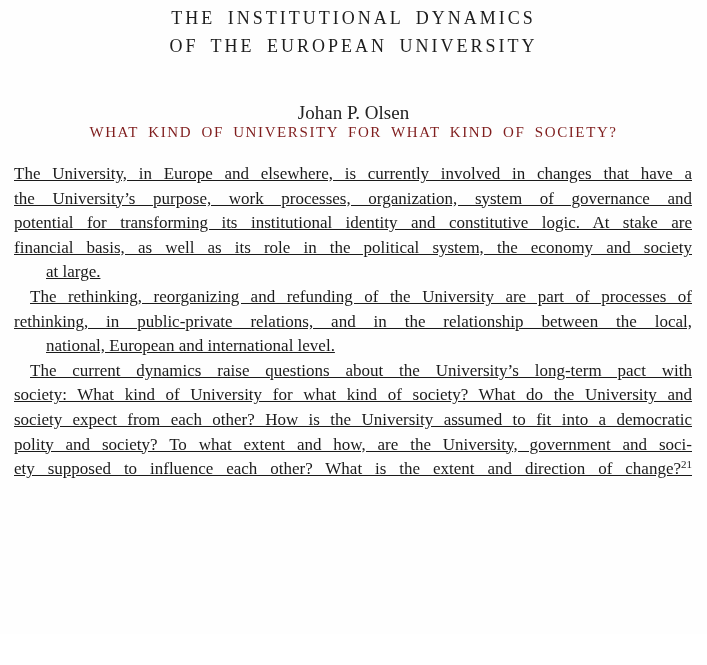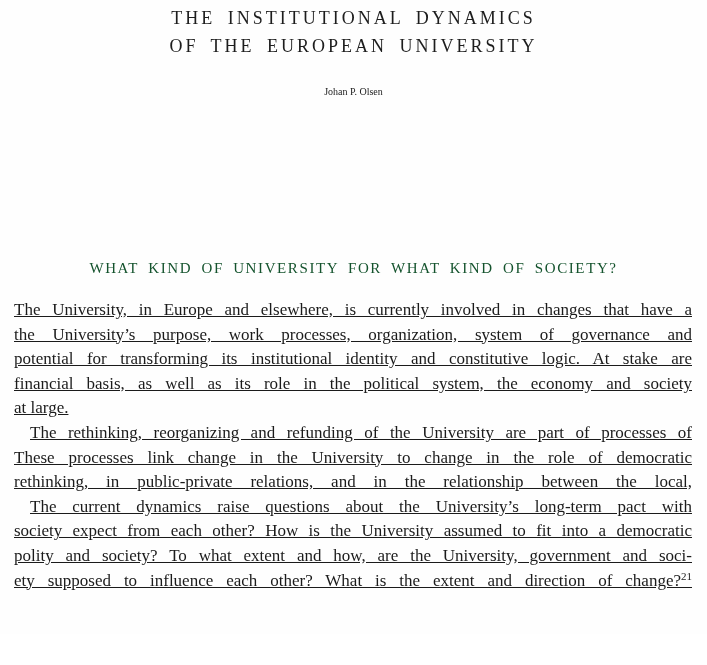--- a/index.html
+++ b/index.html
@@ -15,47 +15,46 @@
   }
   .title-block { padding-top: 4px; text-align: center; }
   .title-line {
     font-size: 18px;
     line-height: 28px;
     letter-spacing: 3px;
     word-spacing: 5px;
     color: #1d1d1d;
   }
   .author {
-    margin-top: 23px;
+    margin-top: 44px;
     text-align: center;
-    font-size: 10px;
+    font-size: 19px;
     line-height: 18px;
     color: #222222;
   }
   .section-heading {
-    margin-top: 157px;
     text-align: center;
     font-size: 15px;
     line-height: 20px;
     letter-spacing: 1.6px;
     word-spacing: 4px;
-    color: #14532d;
+    color: #7f1d1d;
   }
   .body-text {
     margin: 20px 15px 0 14px;
     font-size: 17px;
     line-height: 24.6px;
   }
   .paragraph { margin: 0; text-decoration: underline; }
   .line {
     text-align: justify;
     text-align-last: justify;
     text-justify: inter-word;
   }
-  .line.flush-left { text-align-last: left; }
+  .line.flush-left { text-align-last: left; margin-left: 32px; }
   .line.indent { text-indent: 16px; }
   .line sup {
     font-size: 11px;
     line-height: 0;
     vertical-align: baseline;
     position: relative;
     top: -6px;
     margin-top: 16px;
   }
 </style>
@@ -72,23 +71,24 @@
   <div class="body-text">
       <div class="paragraph">
         <div class="line">The University, in Europe and elsewhere, is currently involved in changes that have a</div>
         <div class="line">the University’s purpose, work processes, organization, system of governance and</div>
         <div class="line">potential for transforming its institutional identity and constitutive logic. At stake are</div>
         <div class="line">financial basis, as well as its role in the political system, the economy and society</div>
         <div class="line flush-left">at large.</div>
       </div>
       <div class="paragraph">
         <div class="line indent">The rethinking, reorganizing and refunding of the University are part of processes of</div>
-        <div class="line">These processes link change in the University to change in the role of democratic</div>
         <div class="line">rethinking, in public-private relations, and in the relationship between the local,</div>
+        <div class="line flush-left">national, European and international level.</div>
       </div>
       <div class="paragraph">
         <div class="line indent">The current dynamics raise questions about the University’s long-term pact with</div>
+        <div class="line">society: What kind of University for what kind of society? What do the University and</div>
         <div class="line">society expect from each other? How is the University assumed to fit into a democratic</div>
         <div class="line">polity and society? To what extent and how, are the University, government and soci-</div>
         <div class="line">ety supposed to influence each other? What is the extent and direction of change?<sup>21</sup></div>
       </div>
     </div>
 </div>
 
 </body></html>

